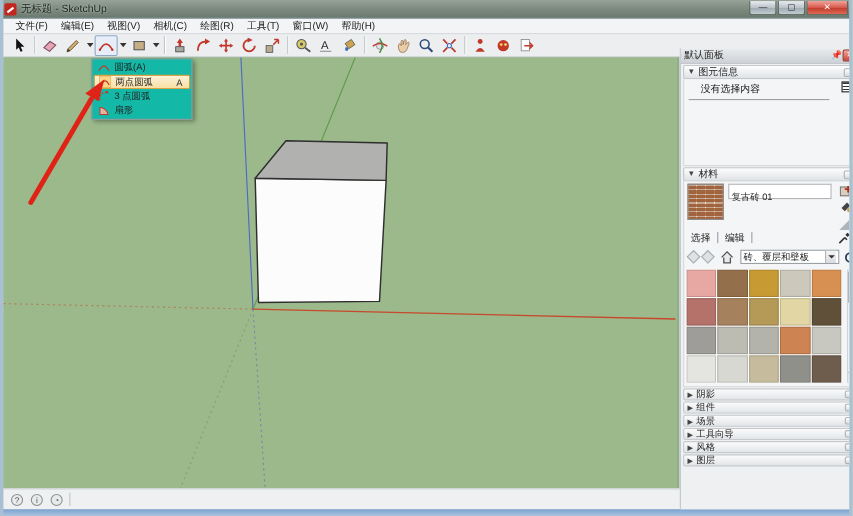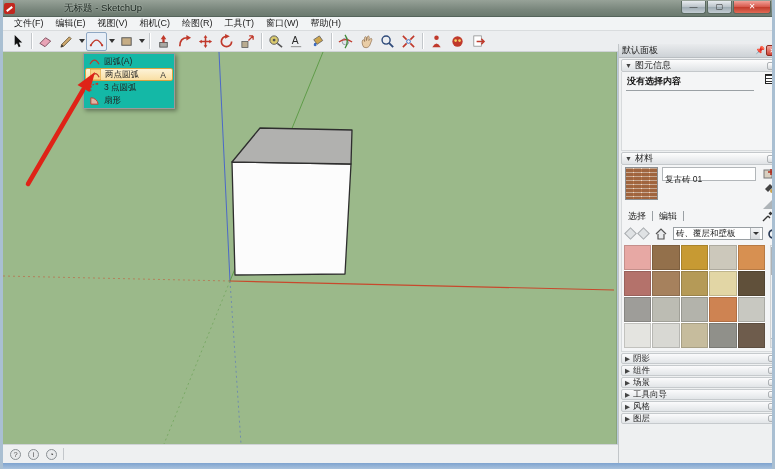--- a/index.html
+++ b/index.html
@@ -6,21 +6,21 @@
   html,body { width:775px; height:469px; font-family:"Liberation Sans","DejaVu Sans",sans-serif; }
   .window { position:relative; width:775px; height:469px; background:#b7c9da; overflow:hidden;
             border-left:3px solid #a9bfd2; border-right:3px solid #a9bfd2; }
   
   .titlebar { position:absolute; left:-3px; top:0; width:775px; height:17px;
     background:linear-gradient(#97a298,#79867c 60%,#6b7a6f); border-bottom:1px solid #55645b;
     display:flex; align-items:center; padding:0 4px; }
   .title-logo { width:11px; height:11px; background:#c2271f; border-radius:2px; margin-right:4px;
     position:relative; flex:0 0 auto; }
   .title-logo::after{content:"";position:absolute;left:2px;top:5px;width:7px;height:2px;background:#fff;transform:rotate(-38deg);}
-  .title-text { font-size:9.5px; color:#15201a; text-shadow:0 0 2px #cfd8cf;margin-left:45px; }
+  .title-text { font-size:9.5px; color:#15201a; text-shadow:0 0 2px #cfd8cf; }
   .win-btns { margin-left:auto; display:flex; gap:1px; align-items:flex-start; height:14px; }
   .wbtn { width:25px; height:13px; border:1px solid #5a6a60; border-top:none; border-radius:0 0 3px 3px;
     background:linear-gradient(#e8ecef,#b9c2c8 50%,#9daab1 50%,#c3ccd2); font-size:8px; line-height:11px;
     text-align:center; color:#222; }
   .wbtn.close { width:38px; background:linear-gradient(#f2a198,#d6574a 50%,#c03a2b 50%,#e06a55); color:#fff; }
   
   .menubar { position:absolute; left:0; top:17px; width:769px; height:14px; background:#f2f4f5;
     border-bottom:1px solid #d9dcde; display:flex; align-items:center; padding-left:5px; }
   .menu-item { font-size:9px; color:#222; padding:0 6px; height:13px; line-height:13px; }
   
@@ -49,21 +49,21 @@
   .tray-title { height:14px; background:linear-gradient(#e9ebed,#cdd2d6); border-bottom:1px solid #b9bec2;
     display:flex; align-items:center; font-size:9px; color:#222; padding:0 3px; }
   .pin { margin-left:auto; font-size:8px; color:#333; width:11px; text-align:center; }
   .tray-close { width:13px; height:11px; background:linear-gradient(#f0a79e,#cf4335); border:1px solid #8e2d22; border-radius:2px;
     color:#fff; font-size:7px; line-height:9px; text-align:center; }
   .sect-hd { height:13px; margin:1px 2px 0 2px; background:linear-gradient(#fdfdfd,#dfe2e5); border:1px solid #c4c8cb; border-radius:2px;
     display:flex; align-items:center; font-size:9px; color:#222; padding:0 3px; }
   .sect-hd .tri { font-size:7px; margin-right:3px; color:#444; }
   .sect-btn { margin-left:auto; width:9px; height:8px; border:1px solid #aeb2b5; border-radius:2px; background:linear-gradient(#fff,#d8dbde); }
   .entity-body { position:relative; height:79px; margin:0 2px; background:#f4f5f6; border:1px solid #d7dadc; border-top:none; }
-  .entity-msg { position:absolute; left:5px; top:3px; font-size:9px; font-weight:bold; color:#111; }
+  .entity-msg { position:absolute; left:15px; top:3px; font-size:9px; font-weight:normal; color:#111; }
   .entity-line { position:absolute; left:4px; top:18px; width:128px; border-top:1px solid #9aa0a4; }
   .mini-detail { position:absolute; right:6px; top:2px; width:8px; height:10px; border:1px solid #222;
     background:repeating-linear-gradient(#333 0 1px,#fff 1px 3px); }
   .mat-body { position:relative; height:187px; margin:0 2px; background:#f4f5f6; border:1px solid #d7dadc; border-top:none; }
   .mat-thumb { position:absolute; left:3px; top:2px; width:33px; height:33px; border:1px solid #8b8f92;
     background:
       repeating-linear-gradient(90deg, rgba(120,70,40,.35) 0 7px, rgba(0,0,0,0) 7px 8px),
       repeating-linear-gradient(rgba(245,230,215,.9) 0 1px, rgba(0,0,0,0) 1px 4px),
       #b5754a; }
   .mat-name { position:absolute; left:40px; top:2px; width:94px; height:13px; background:#fff; border:1px solid #b2b6b9;

